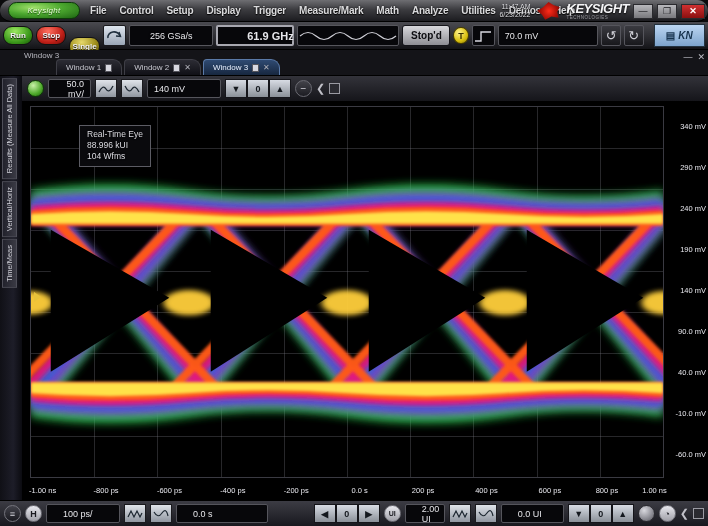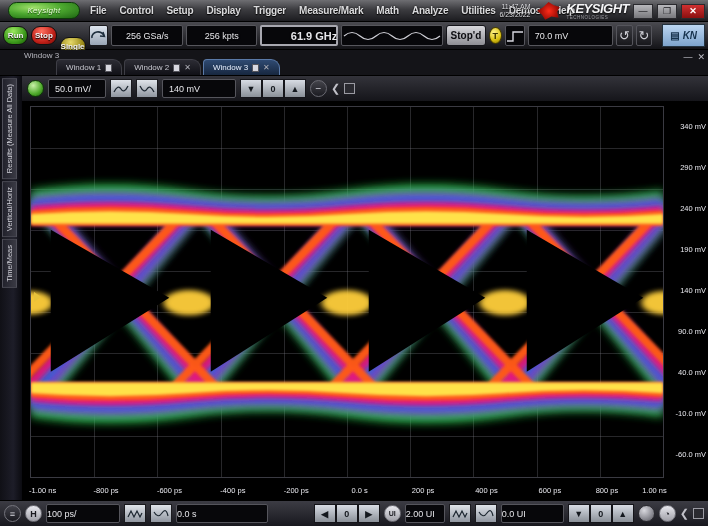--- a/index.html
+++ b/index.html
@@ -11,20 +11,21 @@
     position: relative;
   }
 
   
   .menubar {
     height: 22px;
     background: linear-gradient(180deg,#6e6e72 0%,#3c3c40 45%,#1c1c20 100%);
     display: flex; align-items: center;
     position: relative;
     border-bottom: 1px solid #000;
+    border-radius: 11px;
   }
   .kl-logo {
     width: 72px; height: 17px; margin-left: 8px; margin-right: 10px;
     border-radius: 9px;
     background: radial-gradient(ellipse at 35% 30%, #9fe06a 0%, #4ca82f 45%, #1d6412 100%);
     border: 1px solid #0c3a08;
     display: flex; align-items: center; justify-content: center;
     font-size: 8px; color: #eaffd8; font-style: italic;
     text-shadow: 0 1px 1px #10400a;
     letter-spacing: .3px;
@@ -180,21 +181,21 @@
   .chan-circle {
     width: 17px; height: 17px; border-radius: 50%;
     background: radial-gradient(circle at 35% 30%, #c8f0a8, #4da82a 60%, #1c5a0d);
     border: 1px solid #0d3a06;
   }
   .gfield {
     height: 19px; background: #07070a; border: 1px solid #55555c;
     border-radius: 2px; color: #e6e6ea; font-size: 9px;
     display: flex; align-items: center; padding: 0 6px;
   }
-  .gfield.w1 { width: 58px; }
+  .gfield.w1 { width: 43px; text-align: right; }
   .gfield.w2 { width: 74px; }
   .sqbtn {
     width: 22px; height: 19px;
     background: linear-gradient(180deg,#e0e4ea,#9096a0);
     border: 1px solid #1a1a1e;
     display: flex; align-items: center; justify-content: center;
     color: #1c2630; font-size: 10px;
   }
   .navgrp { display: flex; }
   .navbtn {
@@ -299,21 +300,21 @@
     display: flex; align-items: center; justify-content: center;
     font-size: 9px;
   }
   .bcircle.lite {
     background: linear-gradient(180deg,#e8e8ee,#a0a0a8); color: #1a1a20;
     font-weight: bold;
   }
   .bfield {
     height: 19px; background: #07070a; border: 1px solid #55555c;
     border-radius: 2px; color: #e6e6ea; font-size: 9px;
-    display: flex; align-items: center; padding: 0 0;
+    display: flex; align-items: center; padding: 0 16px;
   }
   .spacer { flex: 1; }
   .orb {
     width: 17px; height: 17px; border-radius: 50%;
     background: radial-gradient(circle at 35% 30%, #d8d8de, #8a8a92 60%, #55555c);
     border: 1px solid #2a2a30;
   }
 </style>
 </head>
 <body>
@@ -353,21 +354,20 @@
   <div class="rbtn run">Run</div>
   <div class="rbtn stop">Stop</div>
   <div class="rbtn single">Single</div>
   <div class="tb-icon">
     <svg width="16" height="14" viewBox="0 0 16 14">
         <path d="M2 9 A6 5 0 0 1 14 7" fill="none" stroke="#20303f" stroke-width="1.6"></path>
         <path d="M13 3 L14.5 7.5 L10 7" fill="none" stroke="#20303f" stroke-width="1.4"></path>
       </svg>
   </div>
   <div class="fieldbox w-srate">256 GSa/s</div>
-  <div class="fieldbox w-mem">256 kpts</div>
   <div class="fieldbox w-bw">61.9 GHz</div>
   <div class="wavebox">
     <svg width="100" height="16" viewBox="0 0 100 16">
         <path d="M2 8 Q10 1 18 8 T34 8 T50 8 T66 8 T82 8 T98 8" fill="none" stroke="#cfcfd6" stroke-width="1.2"></path>
       </svg>
   </div>
   <div class="stopbtn">Stop'd</div>
   <div class="tcircle">T</div>
   <div class="tb-icon" style="background:#07070a;border:1px solid #55555c;">
     <svg width="18" height="14" viewBox="0 0 18 14">
@@ -563,20 +563,25 @@
           </g>
 
           <g>
             <path d="M184 130 L296 197 L184 264 Z" fill="#000"></path>
             <path d="M344 130 L456 197 L344 264 Z" fill="#000"></path>
           </g>
         </g>
       </svg>
     </div>
 
+    <div class="infobox">
+      <div>Real-Time Eye</div>
+      <div>88.996 kUI</div>
+      <div>104 Wfms</div>
+    </div>
 
     <div class="marker-tri"></div>
   </div>
 
   <div class="ylabels">
     <div class="ylab" style="top:5.5%">340 mV</div>
     <div class="ylab" style="top:16.5%">290 mV</div>
     <div class="ylab" style="top:27.5%">240 mV</div>
     <div class="ylab" style="top:38.5%">190 mV</div>
     <div class="ylab" style="top:49.5%">140 mV</div>

